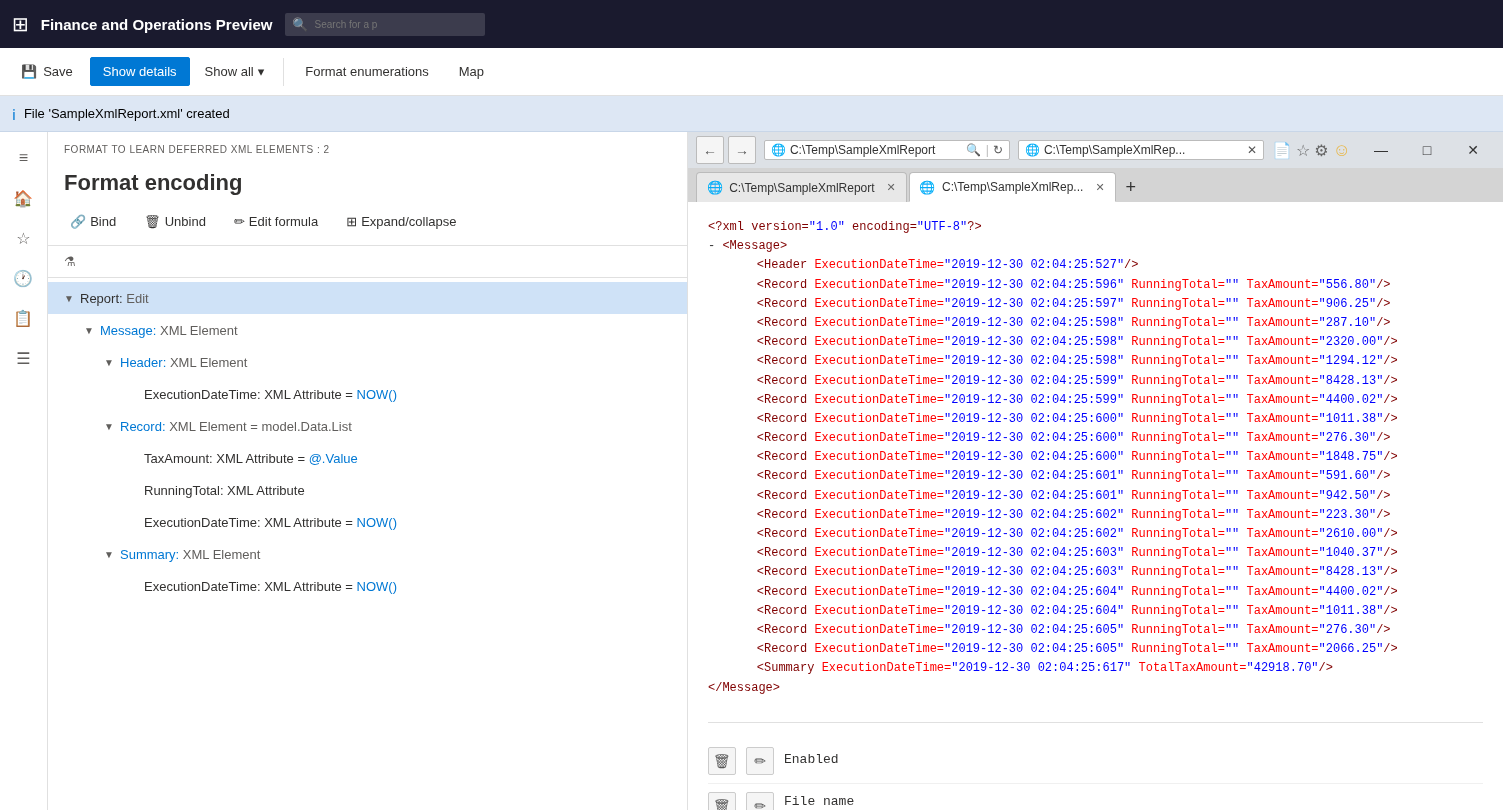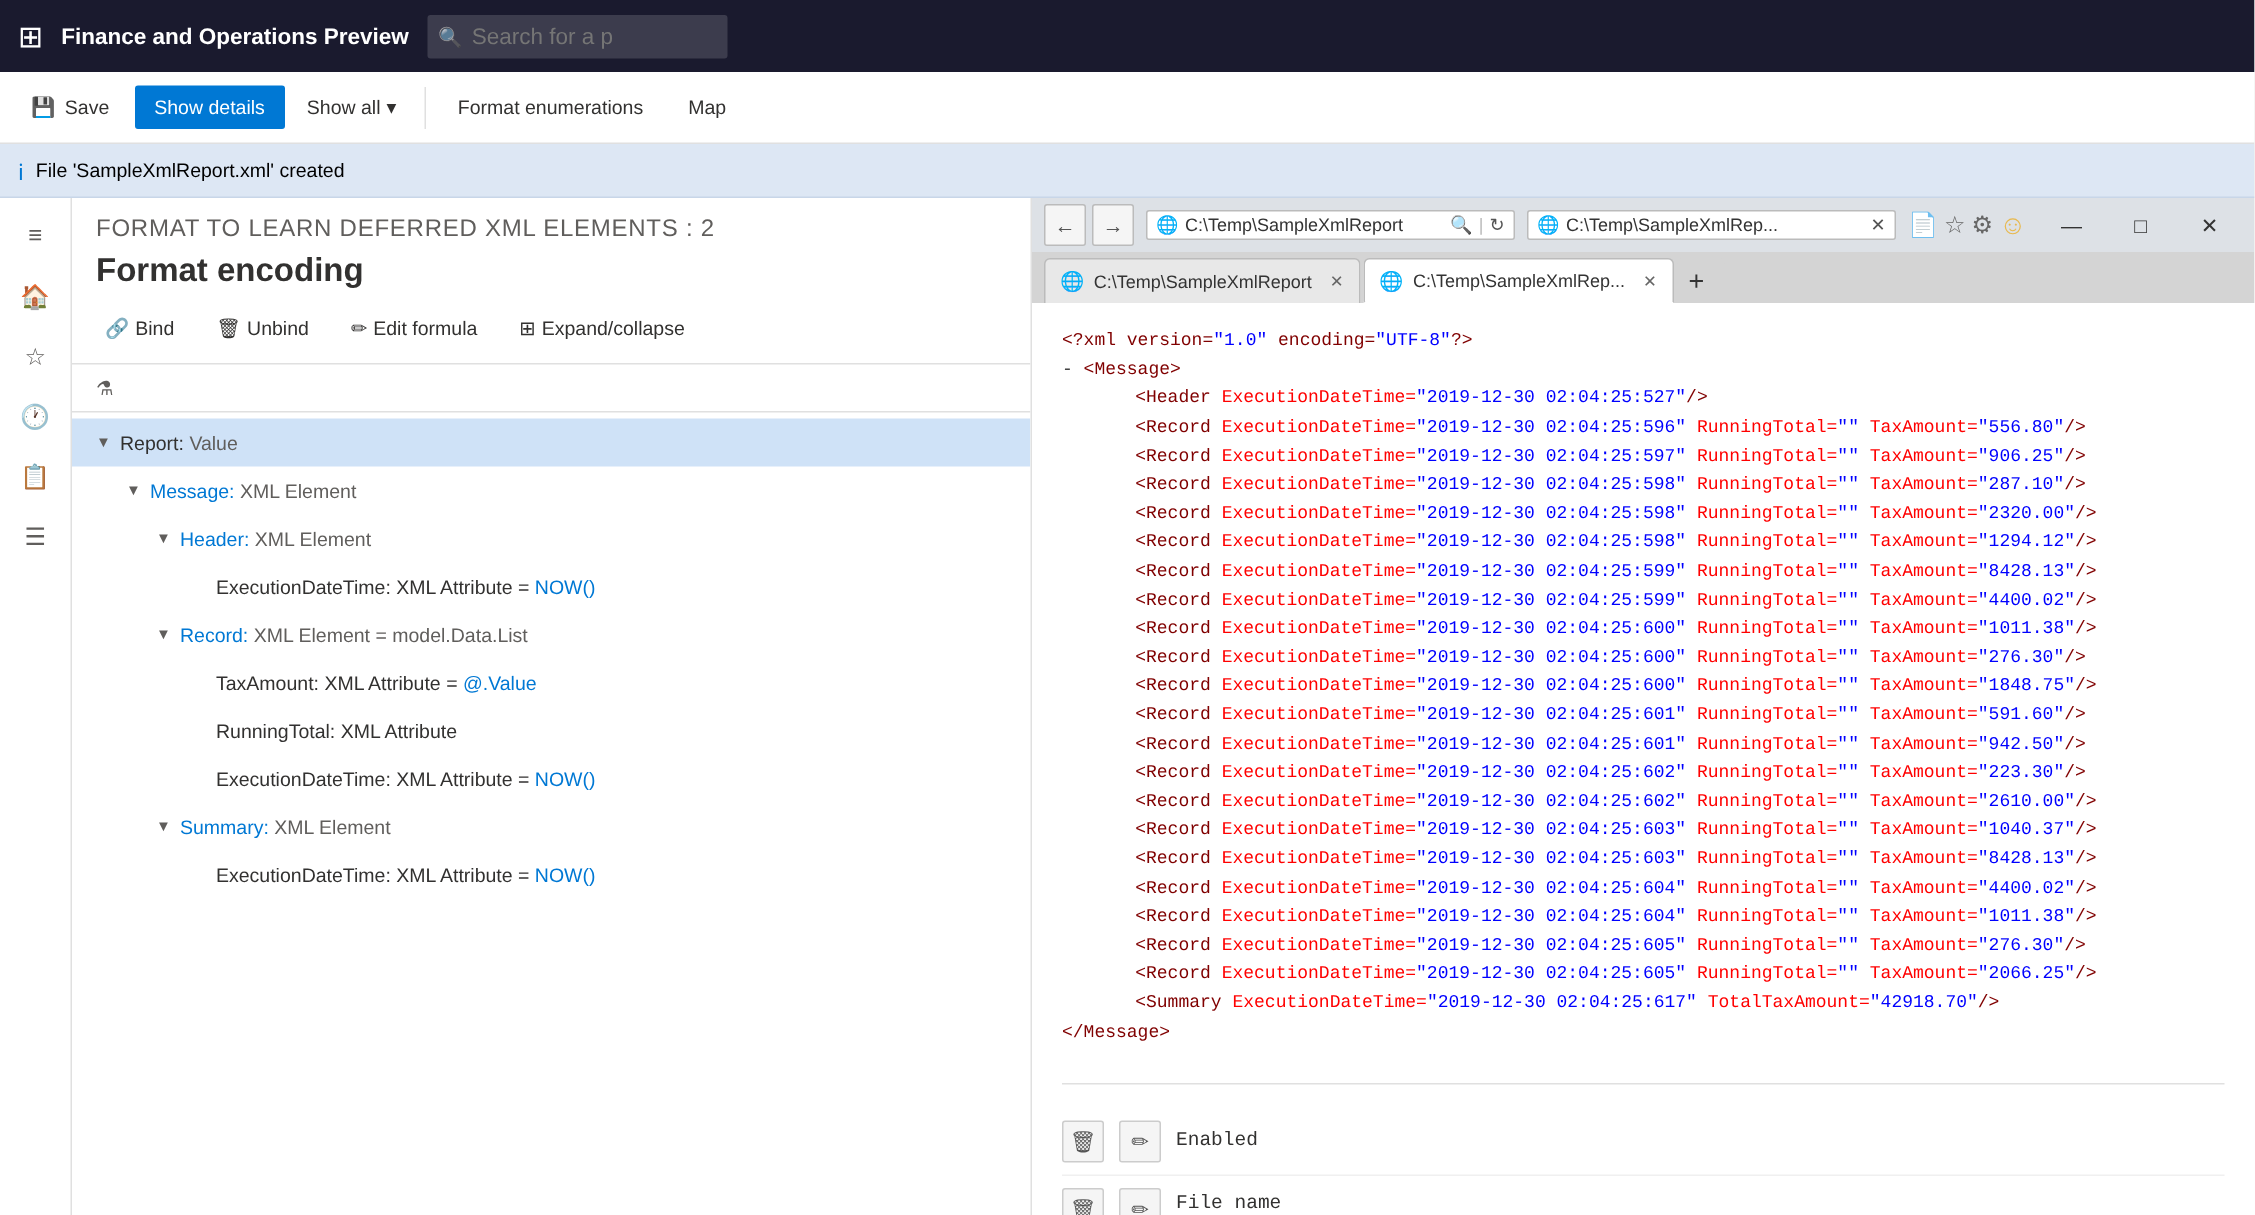--- a/index.html
+++ b/index.html
@@ -14,21 +14,21 @@
       padding: 0 12px;
       gap: 12px;
       flex-shrink: 0;
     }
     .top-bar-search {
       background: rgba(255,255,255,0.15);
       border: none;
       border-radius: 2px;
       color: white;
       padding: 6px 12px 6px 30px;
-      font-size: 15px;
+      font-size: 10px;
       width: 200px;
       outline: none;
     }
     .search-wrapper {
       position: relative;
       display: flex;
       align-items: center;
     }
     .search-wrapper .search-icon-top {
       position: absolute;
@@ -133,25 +133,25 @@
       display: flex;
       flex-direction: column;
       flex-shrink: 0;
       overflow: hidden;
     }
     .format-designer-header {
       padding: 12px 16px 6px 16px;
       border-bottom: 1px solid #e0e0e0;
     }
     .format-label {
-      font-size: 16px;
+      font-size: 10px;
       color: #605e5c;
       text-transform: uppercase;
       letter-spacing: 0.5px;
-      margin-bottom: 5px;
+      margin-bottom: 15px;
     }
     .format-title {
       font-size: 22px;
       font-weight: 600;
       color: #323130;
       margin-bottom: 8px;
     }
     .format-toolbar {
       display: flex;
       align-items: center;
@@ -373,21 +373,21 @@
 
     <div class="filter-row">
       <span style="color:#605e5c;">⚗</span>
     </div>
 
     <div class="tree-container">
 
       <div class="tree-node highlighted" style="padding-left:16px;">
         <span class="expand-icon">▼</span>
         <span class="node-label">
-          <span>Report: </span><span class="type">Value</span>
+          <span>Report: </span><span class="type">Edit</span>
         </span>
       </div>
 
       <div class="tree-node" style="padding-left:36px;">
         <span class="expand-icon">▼</span>
         <span class="node-label">
           <span style="color:#0078d4;margin-top:45px;">Message: </span><span class="type">XML Element</span>
         </span>
       </div>
 

